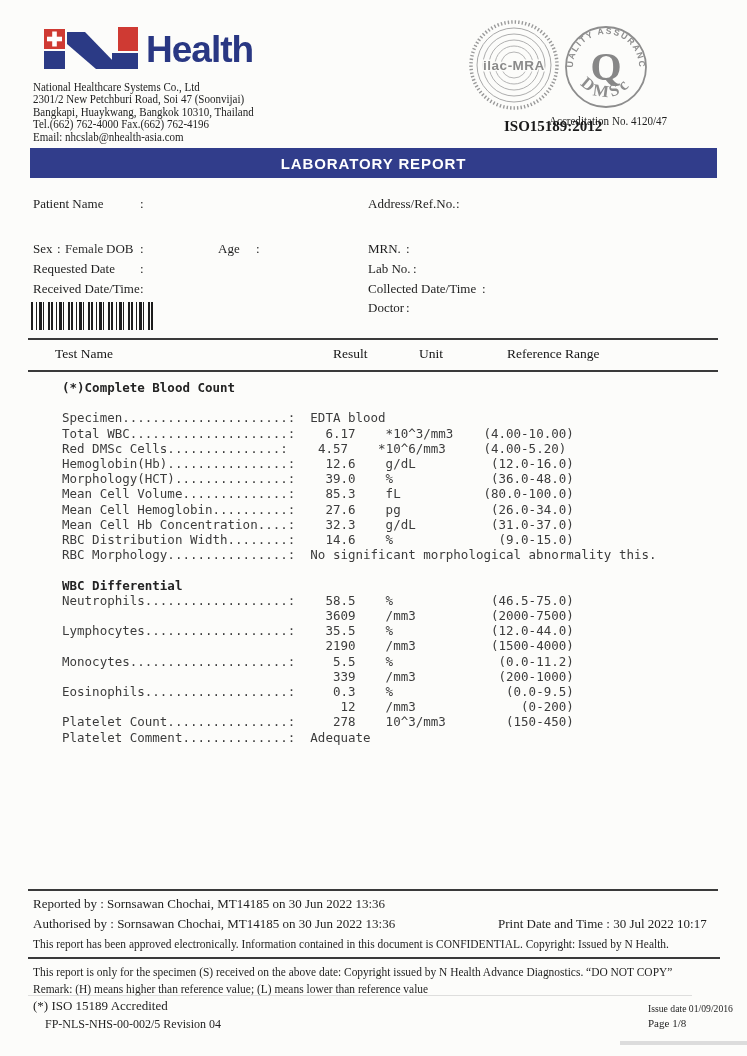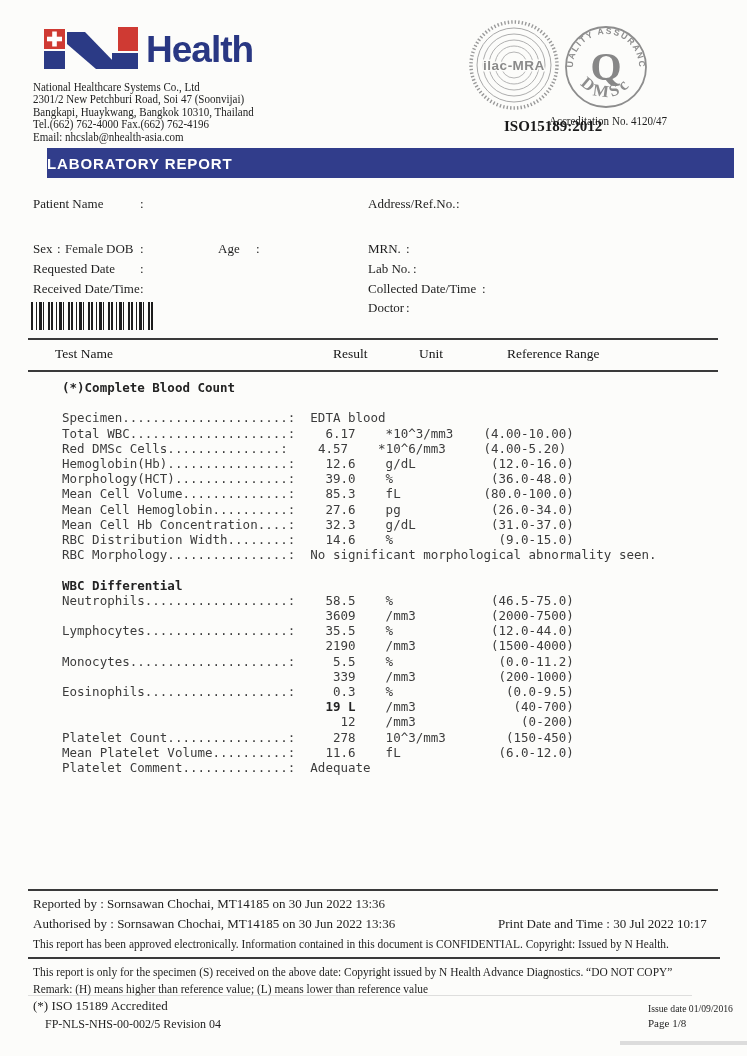--- a/index.html
+++ b/index.html
@@ -10,21 +10,21 @@
   .squeeze{display:inline-block;transform:scaleX(.88);transform-origin:0 50%;white-space:nowrap;}
   .sq85{display:inline-block;transform:scaleX(.85);transform-origin:0 50%;white-space:nowrap;}
 
   
   .brand-text{font-family:"Liberation Sans",sans-serif;font-weight:bold;font-size:37px;
               color:#293783;letter-spacing:-1px;}
   .addr{font-size:12.5px;line-height:12.4px;color:#222;}
 
   
   .titlebar{left:30px;top:148px;width:687px;height:30px;background:#313d8b;
-            display:flex;align-items:center;justify-content:flex-start;margin-left:17px;}
+            display:flex;align-items:center;justify-content:center;}
   .titlebar span{font-family:"Liberation Sans",sans-serif;font-weight:bold;font-size:15px;
                  letter-spacing:.9px;color:#ffffff;}
 
   .rule{position:absolute;background:#3a3a3a;height:2px;}
   .rule-thin{position:absolute;background:#c9c9c9;height:1px;}
 
   
   .mono-block{position:absolute;left:62px;top:380px;font-family:"DejaVu Sans Mono",monospace;
               font-size:12.5px;line-height:15.2px;color:#3c3c3c;}
   .mline{white-space:pre;}
@@ -144,34 +144,32 @@
       <div class="mline">&nbsp;</div>
       <div class="mline"><span>Specimen......................:</span><span>  EDTA blood</span></div>
       <div class="mline"><span>Total WBC.....................:</span><span>    6.17</span><span>    *10^3/mm3    (4.00-10.00)</span></div>
       <div class="mline"><span>Red DMSc Cells...............:</span><span>    4.57</span><span>    *10^6/mm3     (4.00-5.20)</span></div>
       <div class="mline"><span>Hemoglobin(Hb)................:</span><span>    12.6</span><span>    g/dL          (12.0-16.0)</span></div>
       <div class="mline"><span>Morphology(HCT)...............:</span><span>    39.0</span><span>    %             (36.0-48.0)</span></div>
       <div class="mline"><span>Mean Cell Volume..............:</span><span>    85.3</span><span>    fL           (80.0-100.0)</span></div>
       <div class="mline"><span>Mean Cell Hemoglobin..........:</span><span>    27.6</span><span>    pg            (26.0-34.0)</span></div>
       <div class="mline"><span>Mean Cell Hb Concentration....:</span><span>    32.3</span><span>    g/dL          (31.0-37.0)</span></div>
       <div class="mline"><span>RBC Distribution Width........:</span><span>    14.6</span><span>    %              (9.0-15.0)</span></div>
-      <div class="mline"><span>RBC Morphology................:</span><span>  No significant morphological abnormality seen.</span></div>
+      <div class="mline"><span>RBC Morphology................:</span><span>  No significant morphological abnormality this.</span></div>
       <div class="mline">&nbsp;</div>
       <div class="mline mbold">WBC Differential</div>
       <div class="mline"><span>Neutrophils...................:</span><span>    58.5</span><span>    %             (46.5-75.0)</span></div>
       <div class="mline"><span>                               </span><span>    3609</span><span>    /mm3          (2000-7500)</span></div>
       <div class="mline"><span>Lymphocytes...................:</span><span>    35.5</span><span>    %             (12.0-44.0)</span></div>
       <div class="mline"><span>                               </span><span>    2190</span><span>    /mm3          (1500-4000)</span></div>
       <div class="mline"><span>Monocytes.....................:</span><span>     5.5</span><span>    %              (0.0-11.2)</span></div>
       <div class="mline"><span>                               </span><span>     339</span><span>    /mm3           (200-1000)</span></div>
       <div class="mline"><span>Eosinophils...................:</span><span>     0.3</span><span>    %               (0.0-9.5)</span></div>
-      <div class="mline"><span>                               </span><span class="mbold">    19 L</span><span>    /mm3             (40-700)</span></div>
       <div class="mline"><span>                               </span><span>      12</span><span>    /mm3              (0-200)</span></div>
       <div class="mline"><span>Platelet Count................:</span><span>     278</span><span>    10^3/mm3        (150-450)</span></div>
-      <div class="mline"><span>Mean Platelet Volume..........:</span><span>    11.6</span><span>    fL             (6.0-12.0)</span></div>
       <div class="mline"><span>Platelet Comment..............:</span><span>  Adequate</span></div>
     </div>
 
   <div class="rule" style="left:28px;top:889px;width:690px;height:2px"></div>
   <div class="abs ser" style="left:33px;top:896px">Reported by : Sornsawan Chochai, MT14185 on 30 Jun 2022 13:36</div>
   <div class="abs ser" style="left:33px;top:916px">Authorised by : Sornsawan Chochai, MT14185 on 30 Jun 2022 13:36</div>
   <div class="abs ser" style="left:498px;top:916px">Print Date and Time : 30 Jul 2022 10:17</div>
   <div class="abs ser" style="left:33px;top:936px">
     <span class="squeeze">This report has been approved electronically. Information contained in this document is CONFIDENTIAL. Copyright: Issued by N Health.</span>
   </div>

